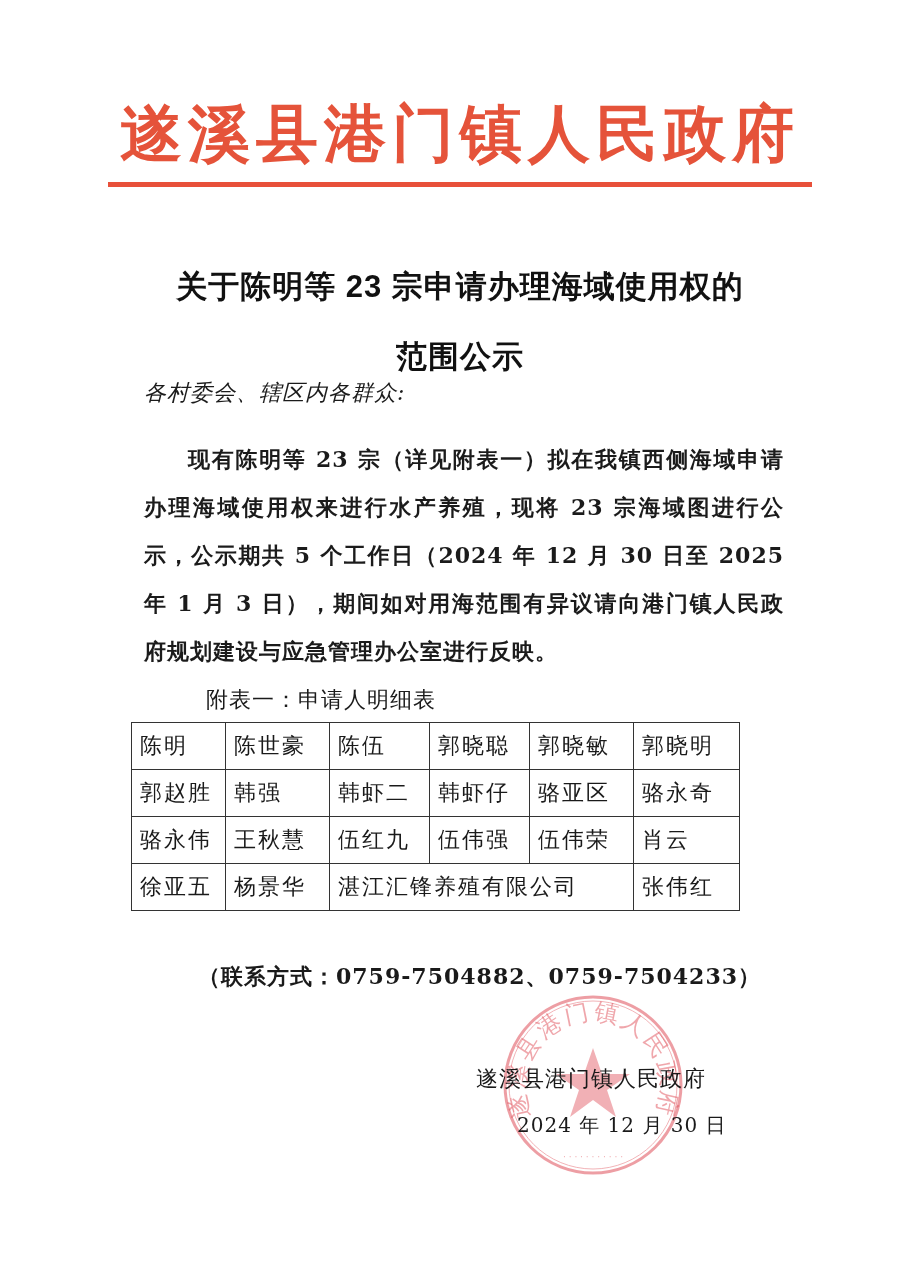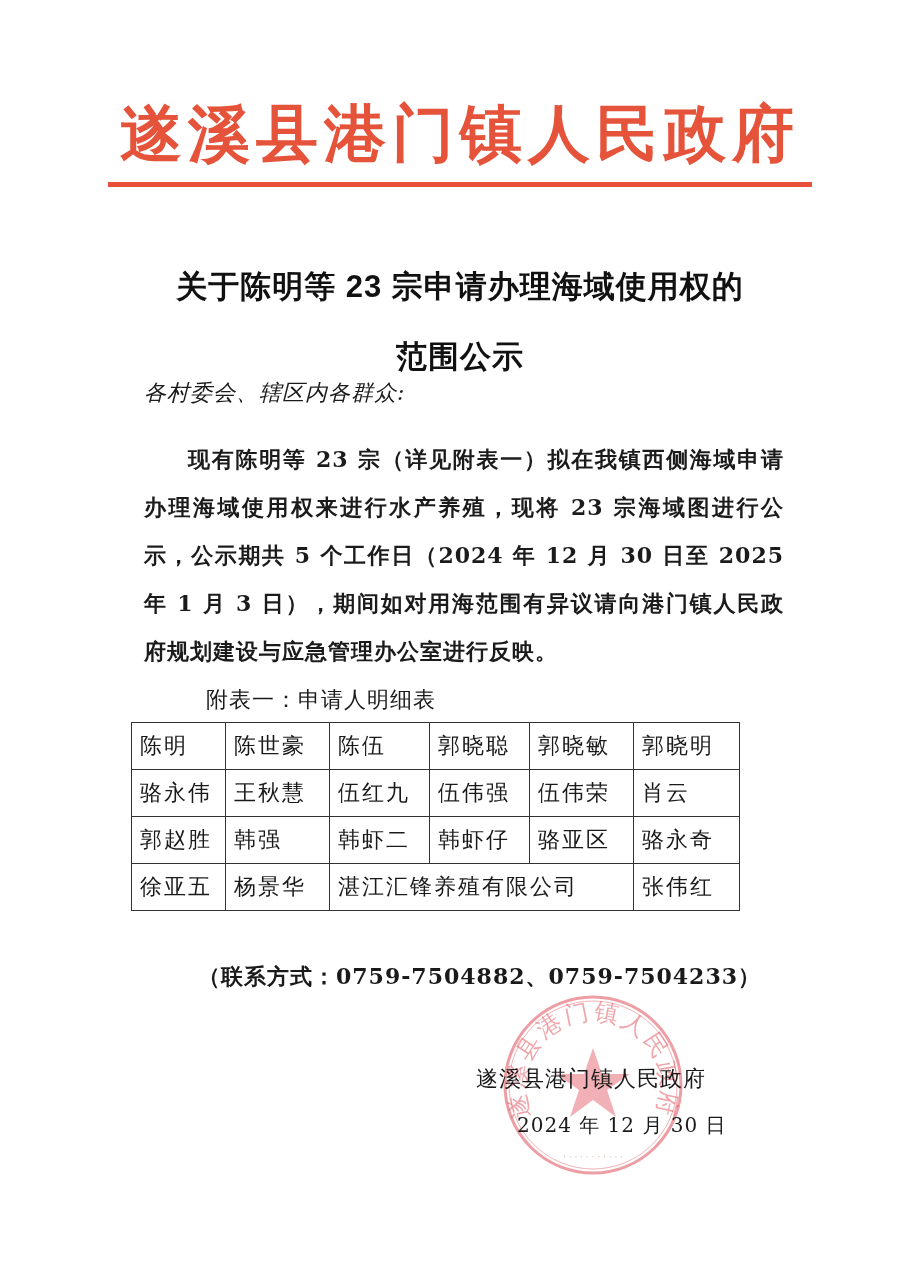--- a/index.html
+++ b/index.html
@@ -68,34 +68,34 @@
   <tbody>
       <tr>
     <td>陈明</td>
     <td>陈世豪</td>
     <td>陈伍</td>
     <td>郭晓聪</td>
     <td>郭晓敏</td>
     <td>郭晓明</td>
   </tr>
   <tr>
+    <td>郭赵胜</td>
+    <td>韩强</td>
+    <td>韩虾二</td>
+    <td>韩虾仔</td>
+    <td>骆亚区</td>
+    <td>骆永奇</td>
+  </tr>
+  <tr>
     <td>骆永伟</td>
     <td>王秋慧</td>
     <td>伍红九</td>
     <td>伍伟强</td>
     <td>伍伟荣</td>
     <td>肖云</td>
-  </tr>
-  <tr>
-    <td>郭赵胜</td>
-    <td>韩强</td>
-    <td>韩虾二</td>
-    <td>韩虾仔</td>
-    <td>骆亚区</td>
-    <td>骆永奇</td>
   </tr>
   <tr>
     <td>徐亚五</td>
     <td>杨景华</td>
     <td colspan="3">湛江汇锋养殖有限公司</td>
     <td>张伟红</td>
   </tr>
 </tbody>
   </table>
 

